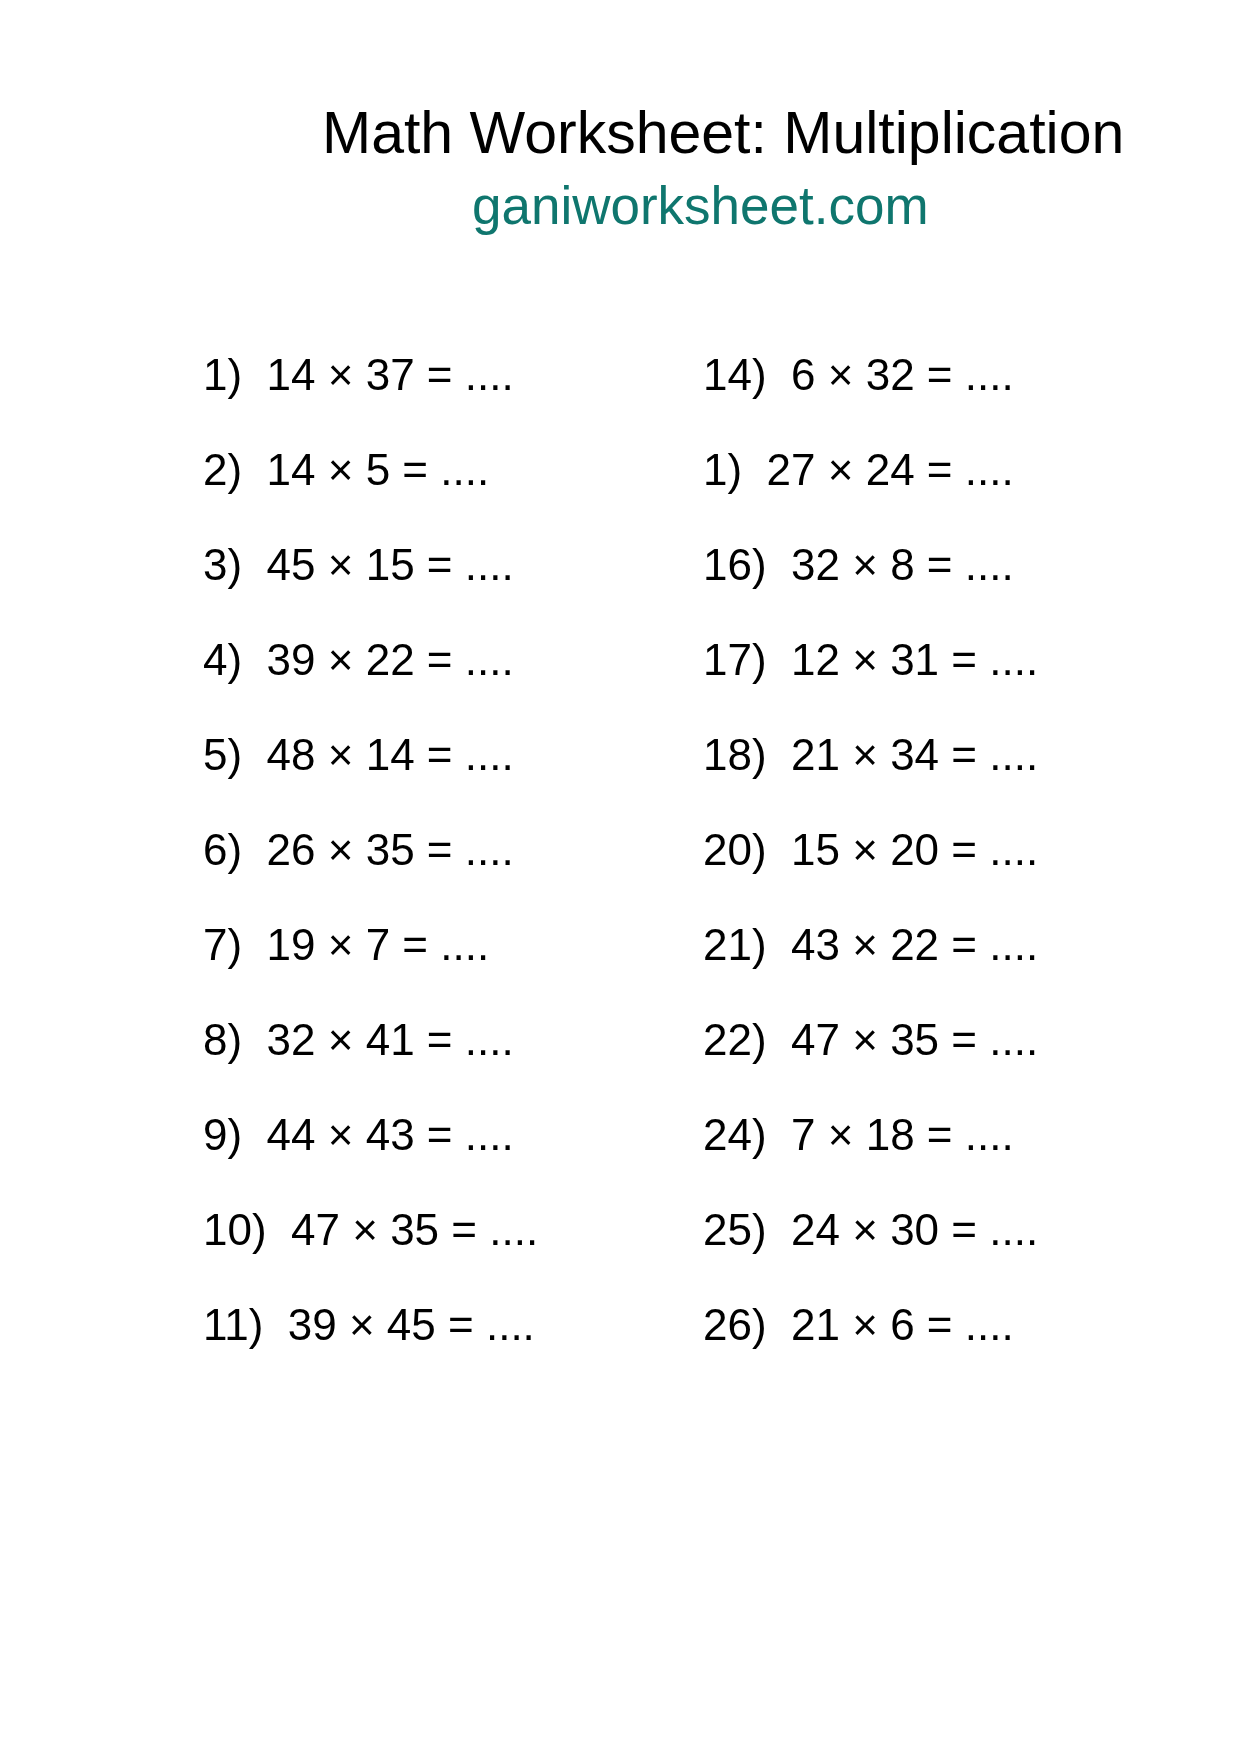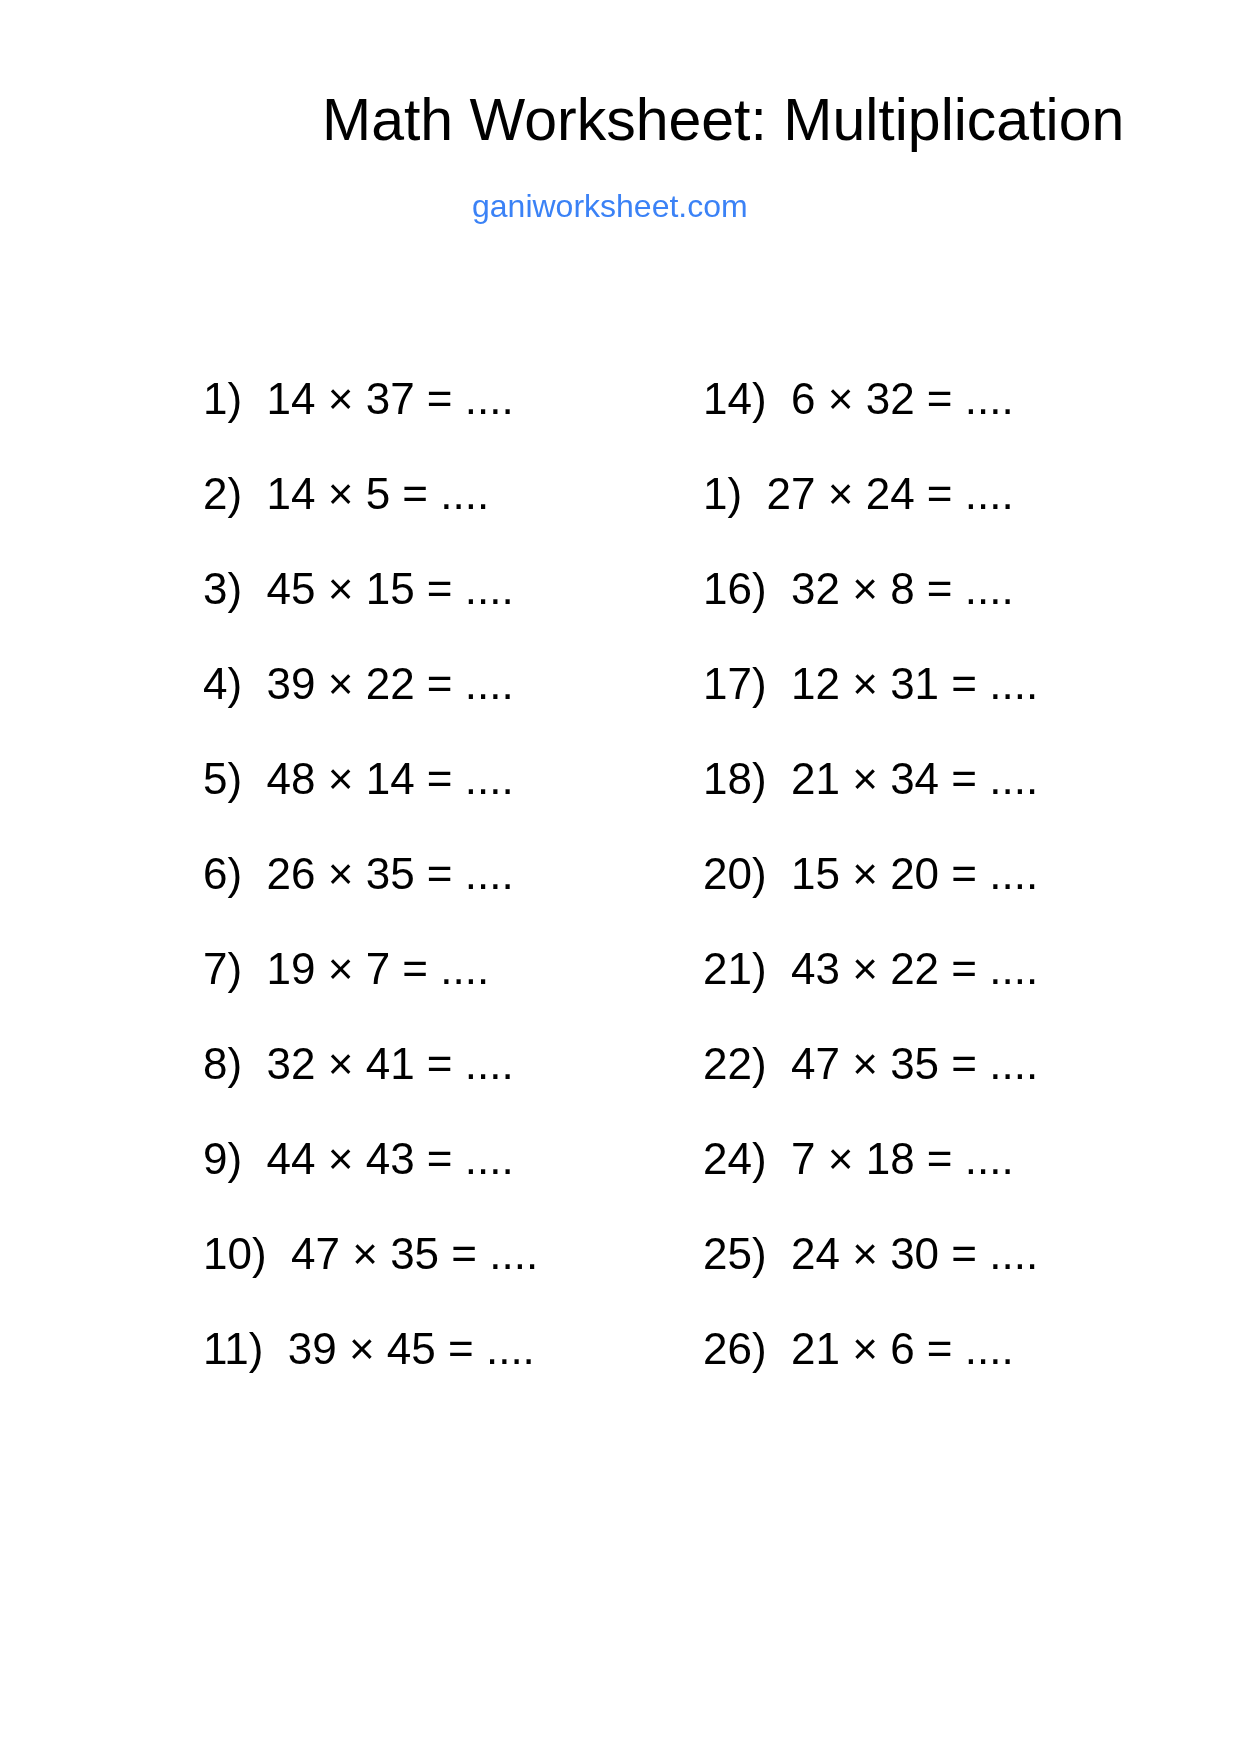--- a/index.html
+++ b/index.html
@@ -11,39 +11,38 @@
     width: 1240px;
     height: 1754px;
     position: relative;
     overflow: hidden;
     font-family: "Liberation Sans", sans-serif;
     color: #000000;
   }
   .title {
     position: absolute;
     left: 322px;
-    top: 84px;
+    top: 97px;
     font-size: 59px;
     line-height: 72px;
     white-space: nowrap;
     color: #000000;
   }
   .subtitle {
     position: absolute;
     left: 472px;
     top: 180px;
-    font-size: 32px;
+    font-size: 53px;
     line-height: 52px;
     white-space: nowrap;
-    color: #3b82f6;
+    color: #0f766e;
   }
   .column {
     position: absolute;
     top: 347px;
-    margin-top: 24px;
   }
   .col-left { left: 203px; }
   .col-right { left: 703px; }
   .problem {
     height: 95px;
     font-size: 44px;
     line-height: 56px;
     white-space: pre;
     color: #000000;
   }

